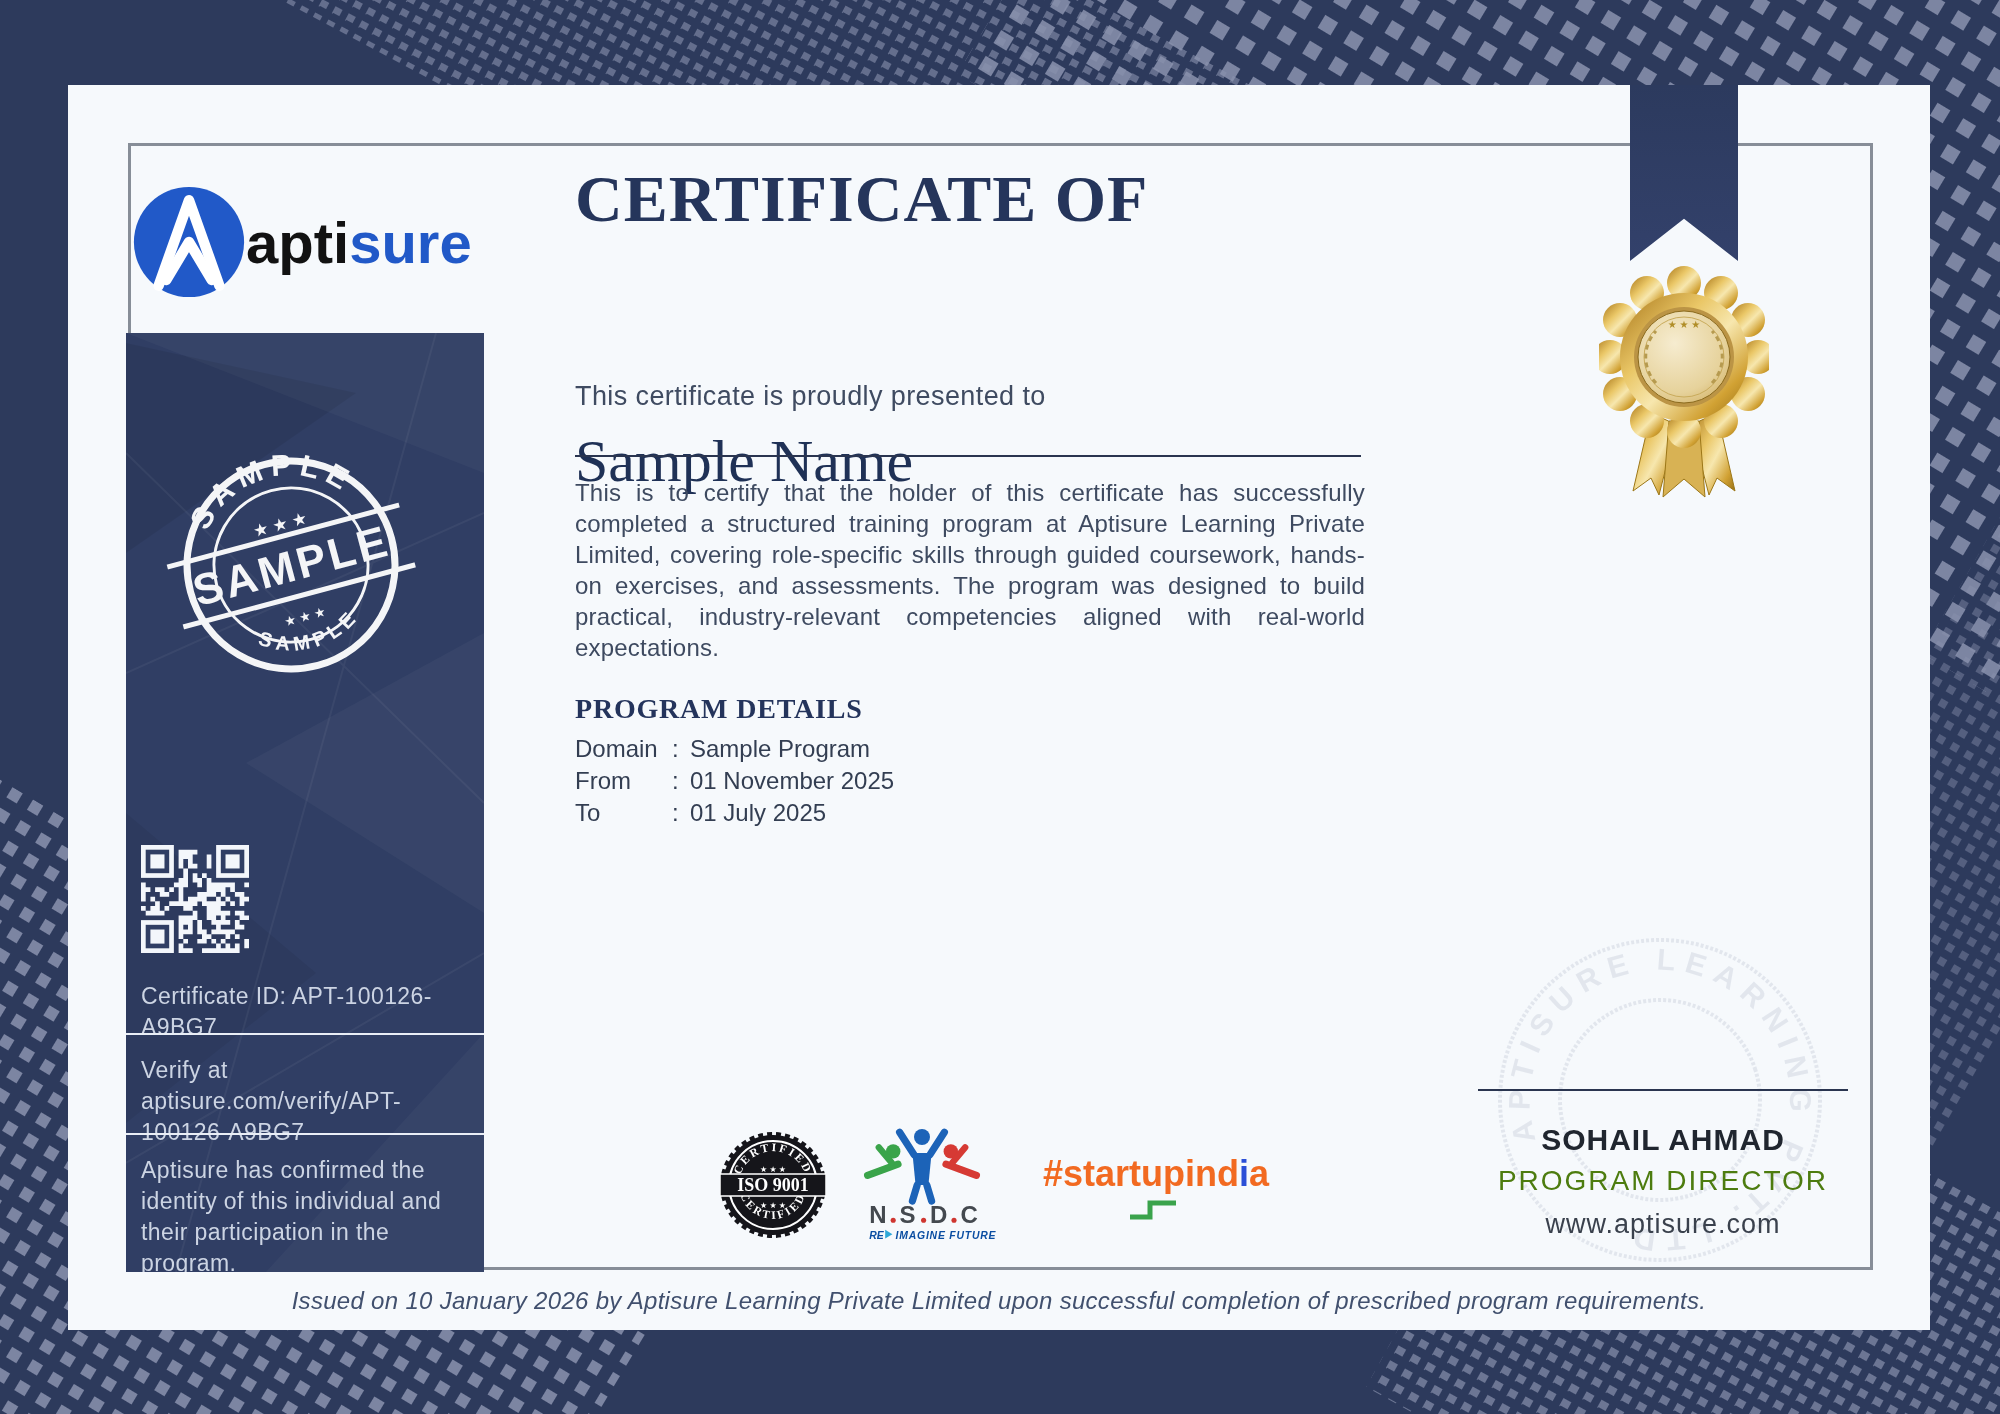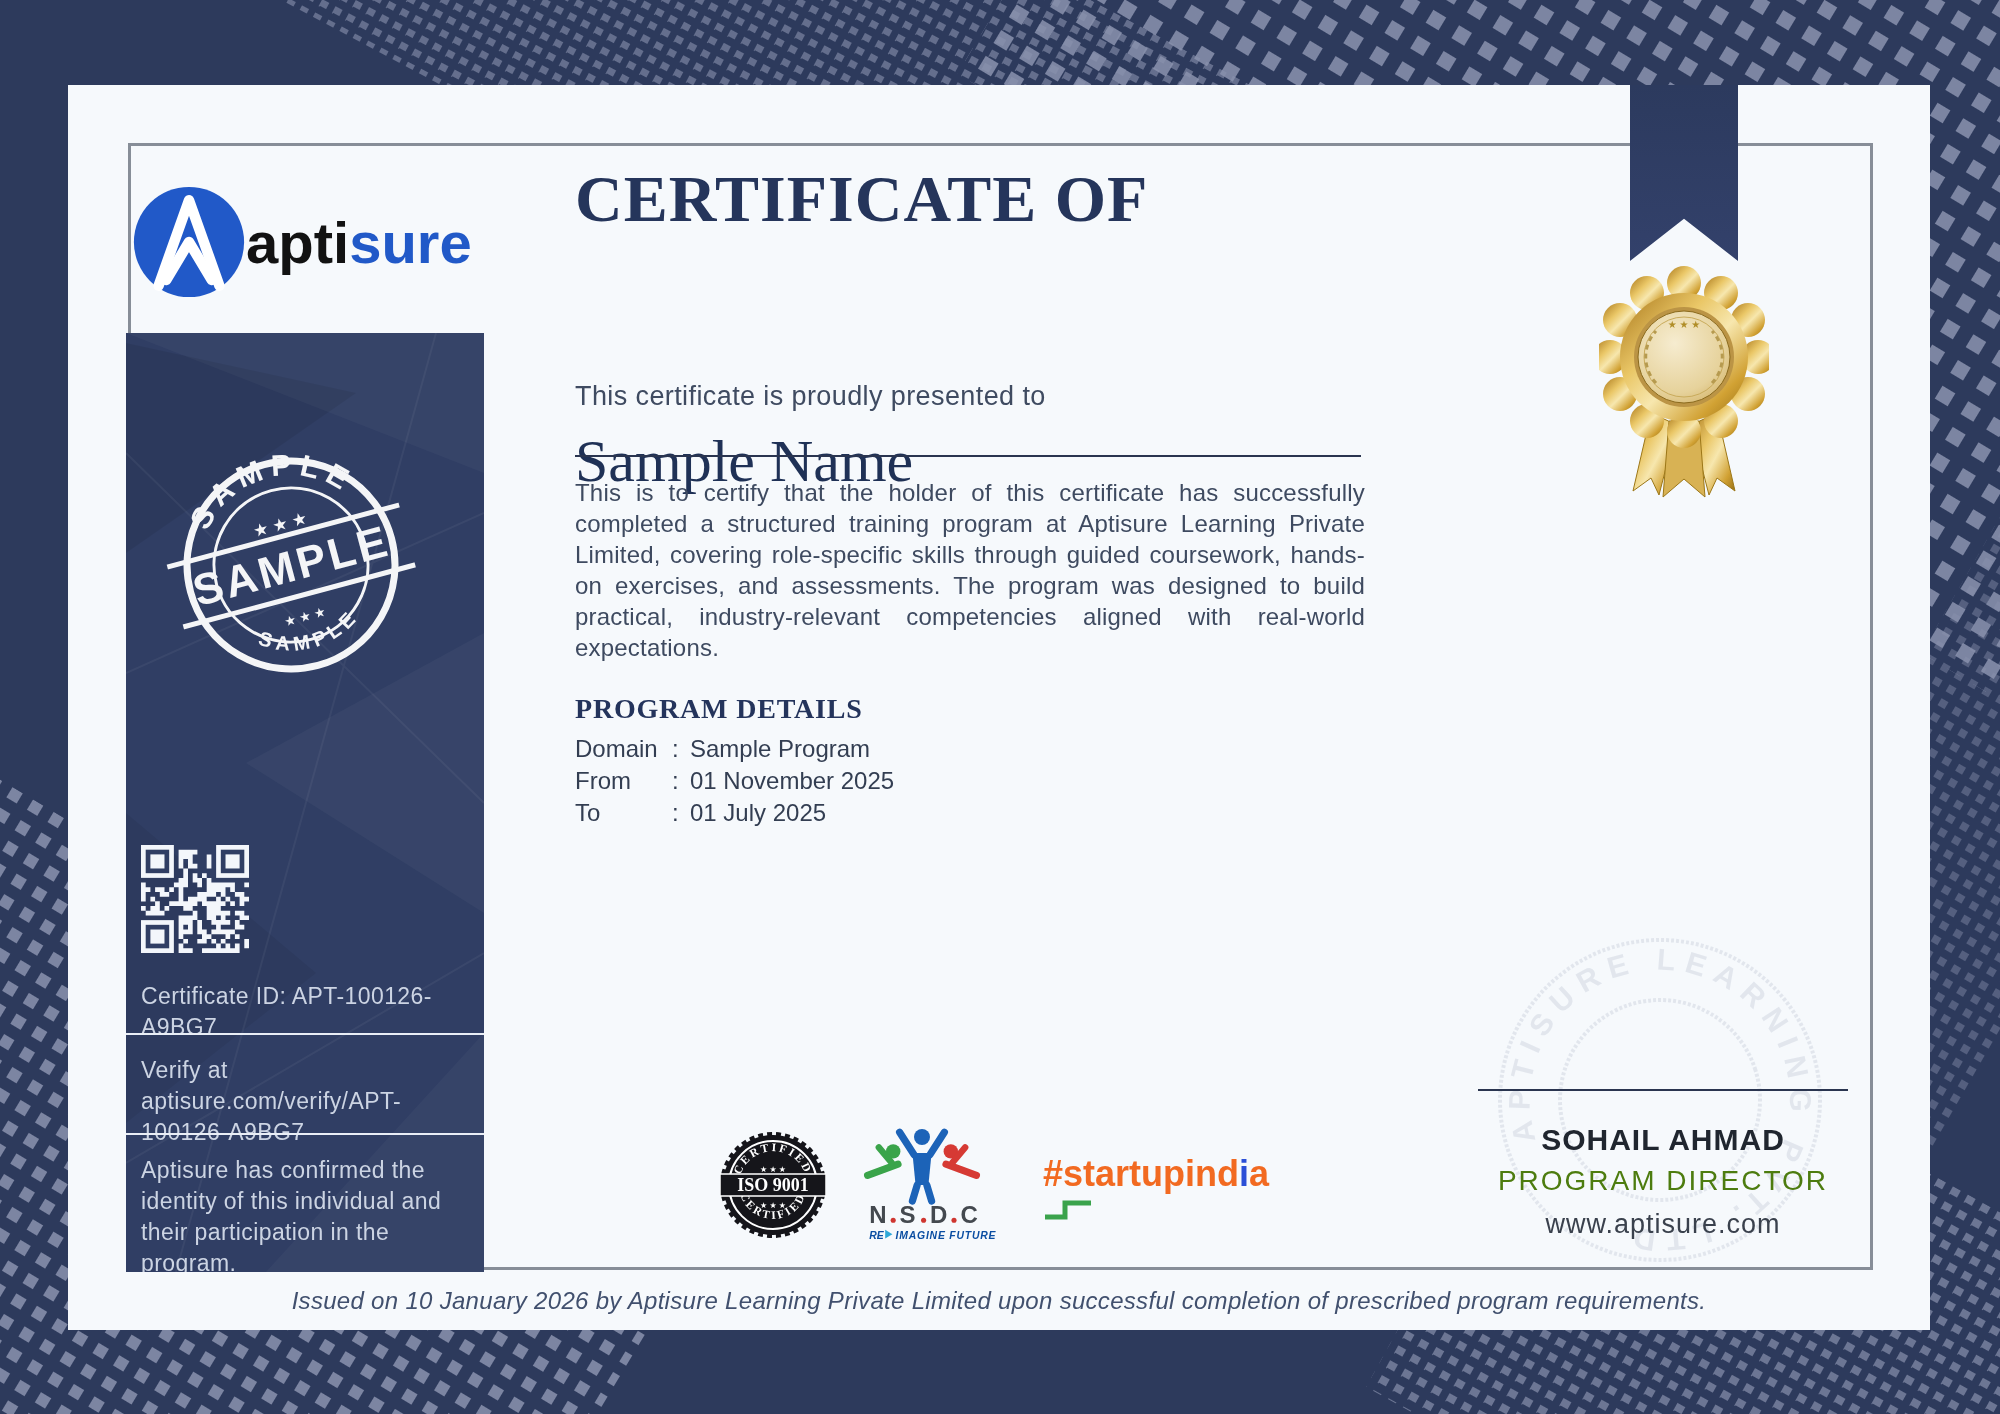--- a/index.html
+++ b/index.html
@@ -49,21 +49,21 @@
   .body-text { position:absolute; left:507px; top:392px; width:790px; font-size:24px; line-height:31px; color:#3e4a60; text-align:justify; letter-spacing:.2px; }
   .prog-head { position:absolute; left:507px; top:608px; font-family:"Liberation Serif", serif; font-weight:700; font-size:28px; letter-spacing:.8px; color:#24345c; }
   .prog-rows { position:absolute; left:507px; top:648px; font-size:24px; color:#333e52; }
   .prog-row { display:flex; line-height:32px; }
   .prog-row .lbl { width:97px; }
   .prog-row .col { width:18px; }
 
   
   .iso { position:absolute; left:652px; top:1047px; width:106px; height:106px; }
   .nsdc { position:absolute; left:774px; top:1036px; width:160px; height:120px; }
-  .startup { position:absolute; left:975px; top:1068px; display:flex; flex-direction:column; align-items:flex-start; }
+  .startup { position:absolute; left:975px; top:1068px; display:flex; flex-direction:column; align-items:center; }
   .startup-text { font-size:36px; font-weight:700; letter-spacing:0; color:#f26a21; white-space:nowrap; }
   .startup-text .blue-i { color:#2b4fd7; }
   .startup-stair { margin-top:1px; margin-right:6px; }
 
   
   .watermark { position:absolute; left:1422px; top:845px; width:340px; height:340px; opacity:.16; transform:rotate(-18deg); }
   .sig { position:absolute; left:1395px; top:1004px; width:400px; text-align:center; }
   .sig-line { width:370px; height:2px; background:#2a3550; margin:0 auto; }
   .sig-name { margin-top:32px; font-size:30px; font-weight:700; letter-spacing:1px; color:#20262f; }
   .sig-role { margin-top:8px; font-size:28px; letter-spacing:2px; color:#4d7c0f; }

